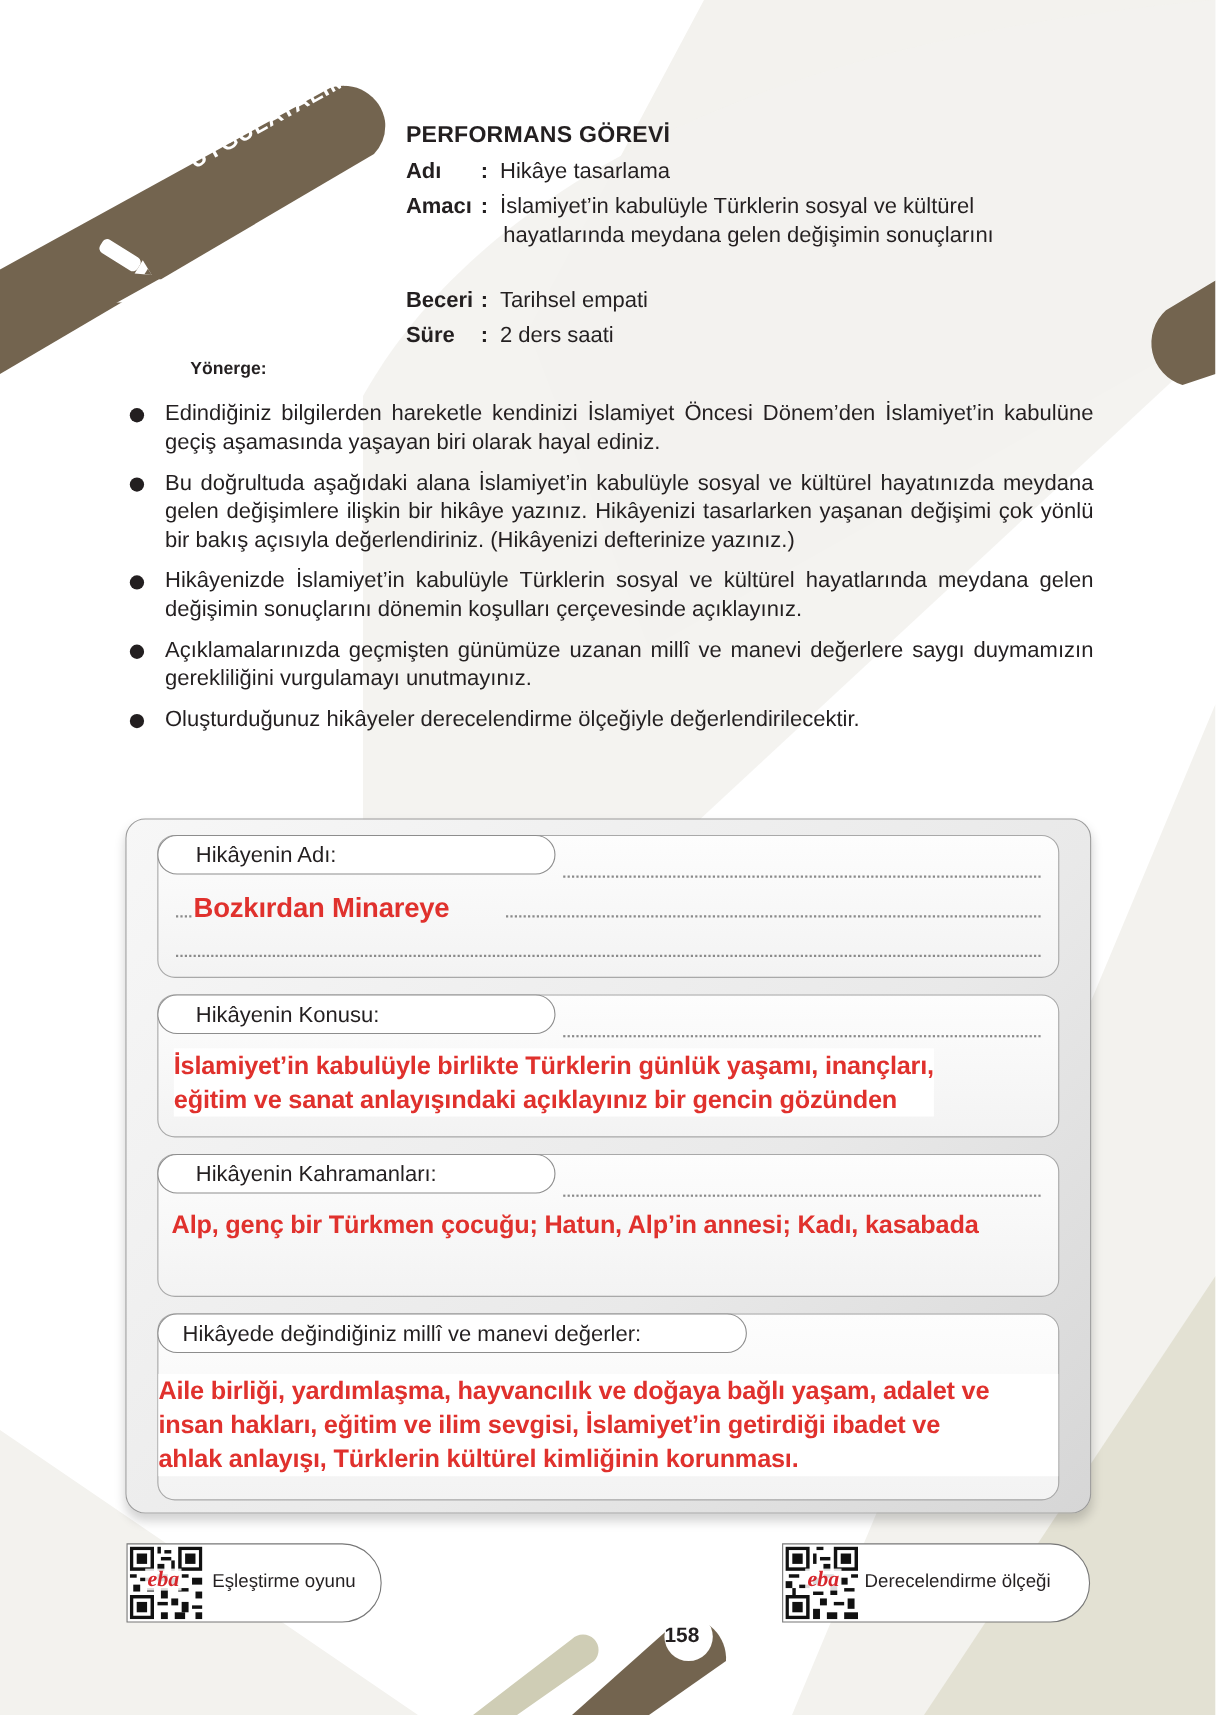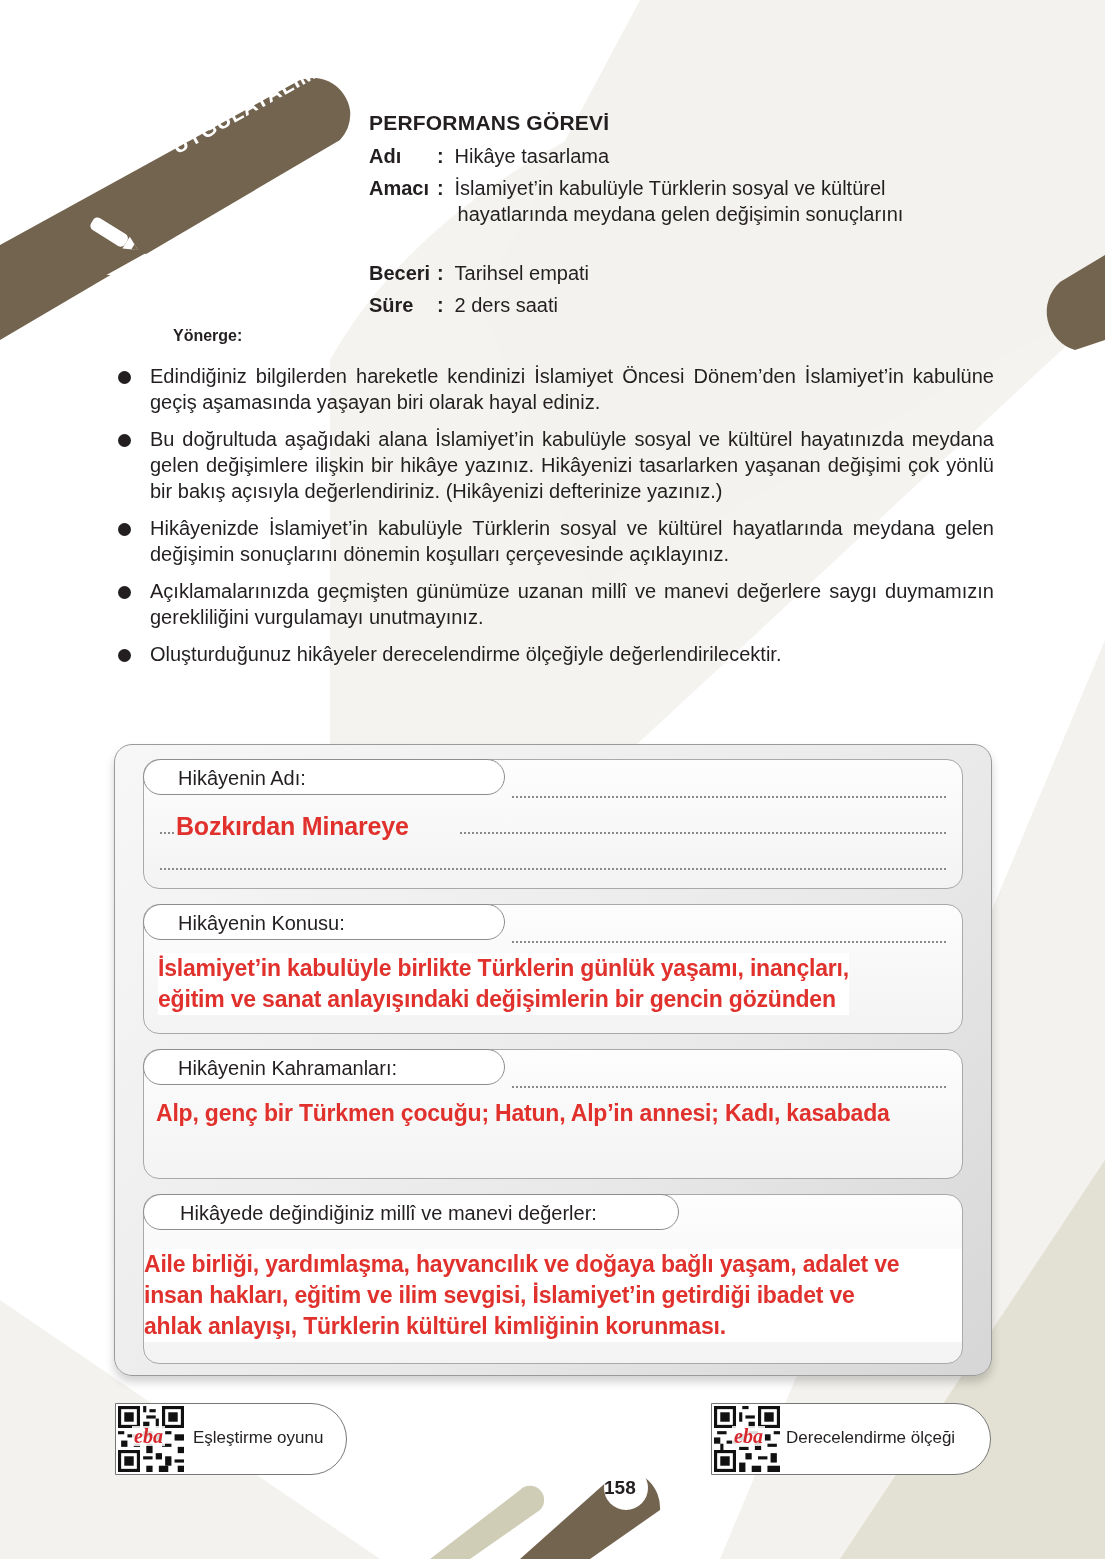--- a/index.html
+++ b/index.html
@@ -131,34 +131,34 @@
     <div class="answer" style="left:32px;top:52px;font-size:25px">Bozkırdan Minareye</div>
     <div class="dots" style="left:316px;top:72px;width:486px"></div>
     <div class="dots" style="left:16px;top:108px;width:786px"></div>
   </div>
 
   <div class="field" style="left:28px;top:159px;width:818px;height:128px">
     <div class="field-label" style="width:362px">Hikâyenin Konusu:</div>
     <div class="dots" style="left:368px;top:36px;width:434px"></div>
     <div class="answer" style="left:14px;top:48px;font-size:23px;line-height:31px;background:#fff">
       <div>İslamiyet’in kabulüyle birlikte Türklerin günlük yaşamı, inançları,</div>
-      <div>eğitim ve sanat anlayışındaki değişimlerin bir gencin gözünden</div>
+      <div>eğitim ve sanat anlayışındaki açıklayınız bir gencin gözünden</div>
     </div>
   </div>
 
   <div class="field" style="left:28px;top:304px;width:818px;height:128px">
     <div class="field-label" style="width:362px">Hikâyenin Kahramanları:</div>
     <div class="dots" style="left:368px;top:36px;width:434px"></div>
     <div class="answer" style="left:12px;top:48px;font-size:23px;line-height:31px">
       <div>Alp, genç bir Türkmen çocuğu; Hatun, Alp’in annesi; Kadı, kasabada</div>
     </div>
   </div>
 
   <div class="field" style="left:28px;top:449px;width:818px;height:168px">
-    <div class="field-label" style="width:536px;padding-left:36px">Hikâyede değindiğiniz millî ve manevi değerler:</div>
+    <div class="field-label" style="width:536px;padding-left:22px">Hikâyede değindiğiniz millî ve manevi değerler:</div>
     <div class="answer" style="left:0px;top:54px;font-size:23px;line-height:31px;background:#fff;width:818px">
       <div>Aile birliği, yardımlaşma, hayvancılık ve doğaya bağlı yaşam, adalet ve</div>
       <div>insan hakları, eğitim ve ilim sevgisi, İslamiyet’in getirdiği ibadet ve</div>
       <div>ahlak anlayışı, Türklerin kültürel kimliğinin korunması.</div>
     </div>
   </div>
 </div>
 
 <div class="qr-card" style="left:115px;top:1403px;width:230px">
   <svg class="qr" viewBox="0 0 21 21">

